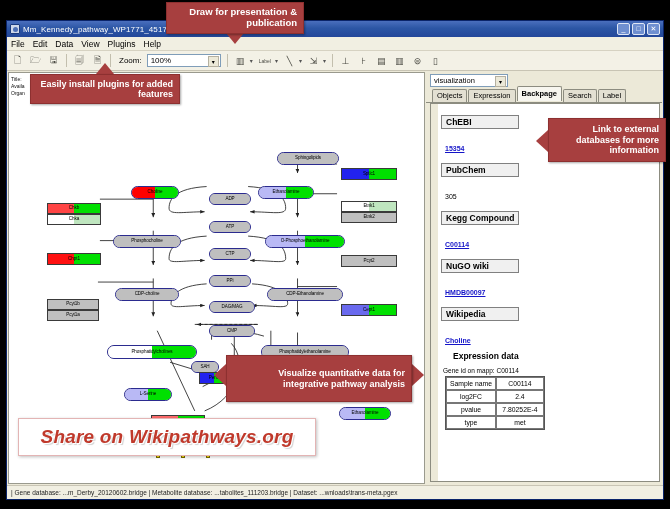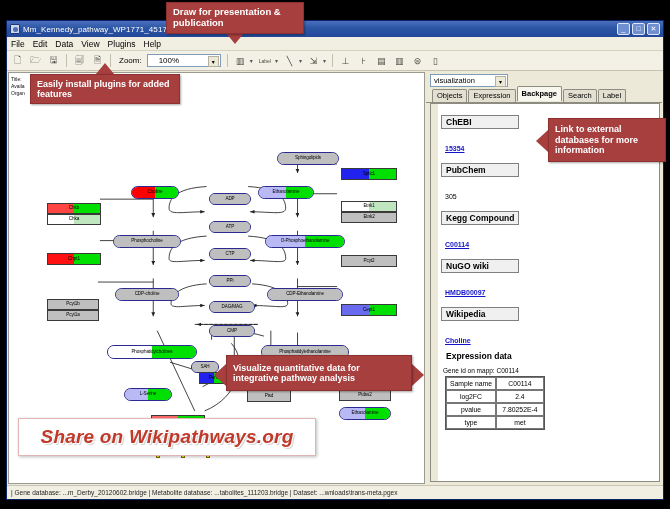--- a/index.html
+++ b/index.html
@@ -37,21 +37,21 @@
     display:flex;align-items:center;padding-left:4px;gap:8px;}
   #menu-bar .menu-item{font-size:8.5px;color:#000;}
   
   #toolbar{height:20px;min-height:20px;background:#f3f1e6;border-bottom:1px solid #c8c4b4;
     display:flex;align-items:center;padding:0 4px;gap:5px;}
   .tbtn{width:13px;height:13px;border:1px solid transparent;display:flex;align-items:center;
     justify-content:center;font-size:9px;color:#4a4a43;}
   .tsep{width:1px;height:13px;background:#c3bfae;margin:0 1px;}
   .zoom-lbl{font-size:8px;margin-left:2px;}
   #zoom-combo{width:74px;height:13px;background:#fff;border:1px solid #7f9db9;display:flex;
-    align-items:center;padding-left:11px;font-size:8px;position:relative;}
+    align-items:center;padding-left:3px;font-size:8px;position:relative;}
   #zoom-combo .arr{position:absolute;right:1px;top:1px;width:11px;height:11px;background:#ece9d8;
     border:1px solid #b5b0a0;font-size:6px;display:flex;align-items:center;justify-content:center;}
   .icon-d{font-size:6px;color:#555;margin-left:-2px;}
   
   #work{flex:1;display:flex;min-height:0;}
   
   #canvas-wrap{flex:1;background:#fff;border:1px solid #9a9a8e;margin:1px;position:relative;overflow:hidden;}
   #title-meta{position:absolute;left:2px;top:3px;font-size:5px;line-height:7px;color:#111;}
   
   #side-panel{width:236px;min-width:236px;margin:1px 1px 1px 0;display:flex;flex-direction:column;background:#ece9d8;}
@@ -63,21 +63,21 @@
   .tab{font-size:7.5px;padding:1px 4px;background:#e3e0d2;border:1px solid #8c8c80;border-bottom:none;
     border-radius:2px 2px 0 0;line-height:10px;}
   .tab.active{background:#f7f6ef;font-weight:bold;padding:2px 4px 2px;position:relative;top:-1px;}
   #backpage{flex:1;background:#fff;border:1px solid #8c8c80;margin:0 2px 2px 4px;overflow:hidden;
     position:relative;padding:7px 0 0 10px;}
   .db-hdr{display:inline-block;min-width:78px;background:#f0f0f0;border:1px solid #808080;
     font-size:8.5px;font-weight:bold;padding:1px 4px;margin-bottom:16px;}
   .db-link{display:block;font-size:7px;color:#1414c8;text-decoration:underline;font-weight:bold;
     margin:0 0 7px 4px;}
   .db-plain{display:block;font-size:7px;color:#000;margin:0 0 7px 4px;}
-  #expr-title{font-size:8.5px;font-weight:bold;margin:2px 0 6px 5px;}
+  #expr-title{font-size:8.5px;font-weight:bold;margin:2px 0 6px 12px;}
   #gene-id-line{font-size:6.5px;margin:0 0 2px 2px;}
   #expr-table{border-collapse:separate;border-spacing:0;margin-left:4px;border:1px solid #555;}
   #expr-table td{border:1px solid #777;font-size:6.8px;text-align:center;padding:2px 3px;
     height:11px;min-width:48px;background:#fff;}
   
   #status-bar{height:14px;min-height:14px;background:#f1efe2;border-top:1px solid #c9c5b5;
     display:flex;align-items:center;padding-left:4px;}
   #status-text{font-size:6.5px;color:#222;white-space:nowrap;}
   .sp-edge{position:absolute;left:0;top:0;width:7px;height:100%;background:#ece9d8;}
   
@@ -85,36 +85,36 @@
   .node{position:absolute;font-size:5px;line-height:1;display:flex;align-items:center;
     justify-content:center;text-align:center;color:#000;overflow:hidden;white-space:nowrap;}
   .metab{border:1px solid #2b2b8f;border-radius:7px;background:#bfbfbf;}
   .gene{border:1px solid #3a3a3a;background:#bfbfbf;}
   .lbl{position:relative;z-index:3;font-size:4.6px;letter-spacing:-.1px;}
   .half{position:absolute;top:0;bottom:0;}
   .hl{left:0;width:50%;}
   .hr{right:0;width:50%;}
   .sel-handle{position:absolute;width:4px;height:4px;background:#ffe400;border:1px solid #7a6a00;}
   
-  .callout{position:absolute;background:#a73f3f;color:#fff;font-weight:bold;text-align:left;
+  .callout{position:absolute;background:#a73f3f;color:#fff;font-weight:bold;text-align:right;
     border:1px solid #8d3030;box-shadow:1px 1px 2px rgba(0,0,0,.35);display:flex;align-items:center;
     justify-content:center;padding:3px 6px;line-height:1.15;}
   .arrow-dn{position:absolute;width:0;height:0;border-left:9px solid transparent;
     border-right:9px solid transparent;border-top:11px solid #a73f3f;}
   .arrow-up{position:absolute;width:0;height:0;border-left:9px solid transparent;
     border-right:9px solid transparent;border-bottom:11px solid #a73f3f;}
   .arrow-rt{position:absolute;width:0;height:0;border-top:11px solid transparent;
     border-bottom:11px solid transparent;border-left:12px solid #a73f3f;}
   #callout-draw{left:166px;top:2px;width:138px;height:32px;font-size:9.5px;z-index:40;}
   #callout-draw-arrow{left:226px;top:33px;z-index:39;}
   #callout-plugins{left:30px;top:74px;width:150px;height:30px;font-size:9px;z-index:40;}
   #callout-plugins-arrow{left:96px;top:63px;z-index:39;}
   #callout-link{left:548px;top:118px;width:118px;height:44px;font-size:9px;z-index:40;}
   #callout-link-arrow{left:536px;top:130px;z-index:39;}
-  #callout-viz{left:226px;top:355px;width:186px;height:36px;font-size:9px;z-index:40;}
+  #callout-viz{left:226px;top:355px;width:186px;height:47px;font-size:9px;z-index:40;}
   #callout-viz-arrow-l{left:214px;top:364px;z-index:39;}
   #callout-viz-arrow-r{left:412px;top:364px;z-index:39;}
   #callout-share{left:18px;top:418px;width:298px;height:38px;background:#fff;border:1px solid #e3b4b4;
     box-shadow:1px 1px 3px rgba(0,0,0,.25);z-index:40;}
   #callout-share span{color:#c0392b;font-style:italic;font-weight:bold;font-size:19px;
     text-shadow:1px 1px 0 #fff, 2px 2px 1px rgba(0,0,0,.18);letter-spacing:.2px;}
 </style>
 </head>
 <body>
 

